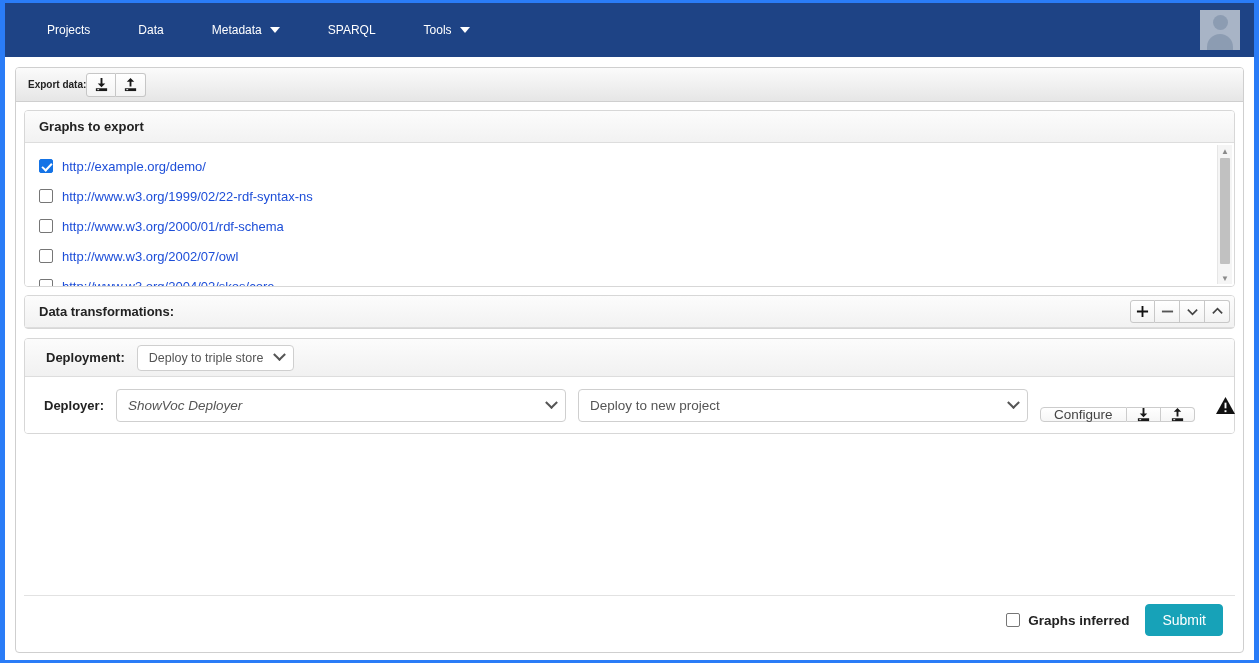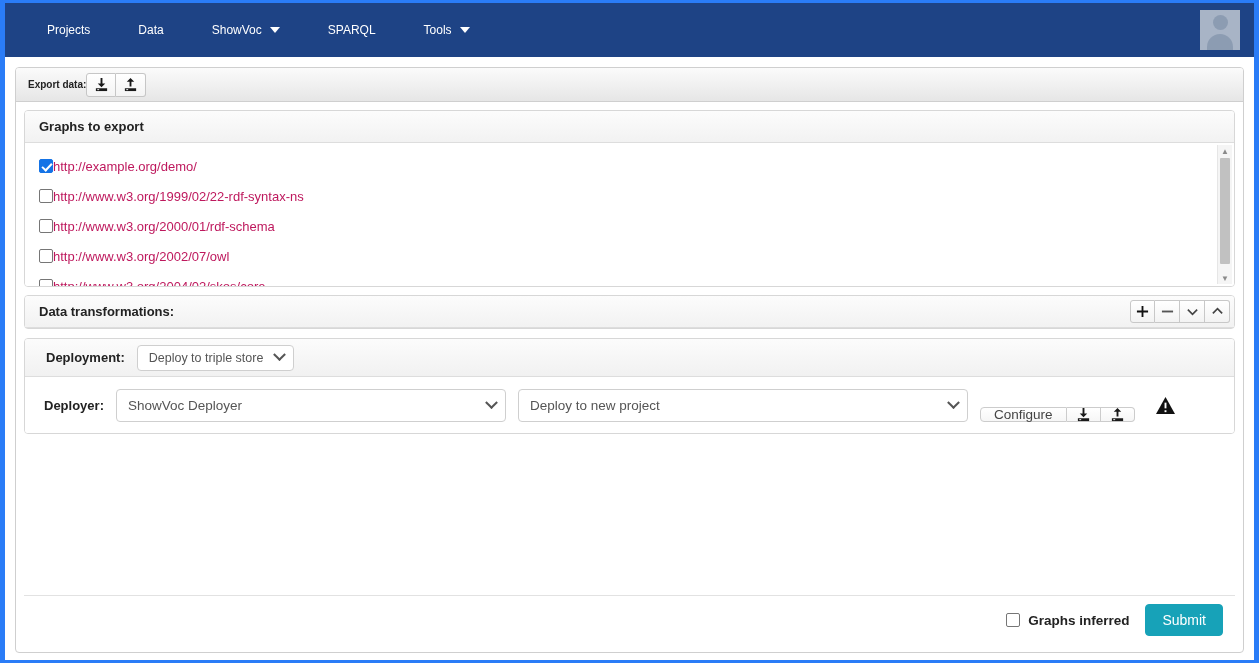--- a/index.html
+++ b/index.html
@@ -137,24 +137,25 @@
   .graphs-list {
     position: relative;
     height: 143px;
     overflow: hidden;
     padding: 8px 0 0 0;
     background: #fff;
     border-radius: 0 0 3px 3px;
   }
   .graph-row {
     display: flex; align-items: center;
+    gap: 9px;
     padding: 0 14px;
     height: 30px;
     font-size: 13px;
-    color: #be185d;
+    color: #1d4ed8;
     cursor: pointer;
   }
   .cbx {
     width: 14px; height: 14px;
     border: 1px solid #767676;
     border-radius: 2px;
     background: #fff;
     flex: none;
     position: relative;
   }
@@ -316,21 +317,21 @@
 
   <div class="navbar">
     <div class="nav-items">
       <div class="nav-item">
         <span>Projects</span>
       </div>
       <div class="nav-item">
         <span>Data</span>
       </div>
       <div class="nav-item">
-        <span>ShowVoc</span>
+        <span>Metadata</span>
         <span class="caret"></span>
       </div>
       <div class="nav-item">
         <span>SPARQL</span>
       </div>
       <div class="nav-item">
         <span>Tools</span>
         <span class="caret"></span>
       </div>
     </div>
@@ -430,21 +431,21 @@
       <div class="sub-panel deploy-panel">
         <div class="deploy-head">
           <span class="lbl">Deployment:</span>
           <div class="select">
             <span>Deploy to triple store</span>
             <span class="chev"></span>
           </div>
         </div>
         <div class="deploy-body">
           <span class="lbl">Deployer:</span>
-          <div class="select lg" style="width:390px;">
+          <div class="select lg" style="width:450px;font-style:italic;">
             <span>ShowVoc Deployer</span>
             <span class="chev"></span>
           </div>
           <div class="select lg" style="width:450px;">
             <span>Deploy to new project</span>
             <span class="chev"></span>
           </div>
           <div class="cfg-group">
             <div class="cfg-btn">
               <span>Configure</span>

